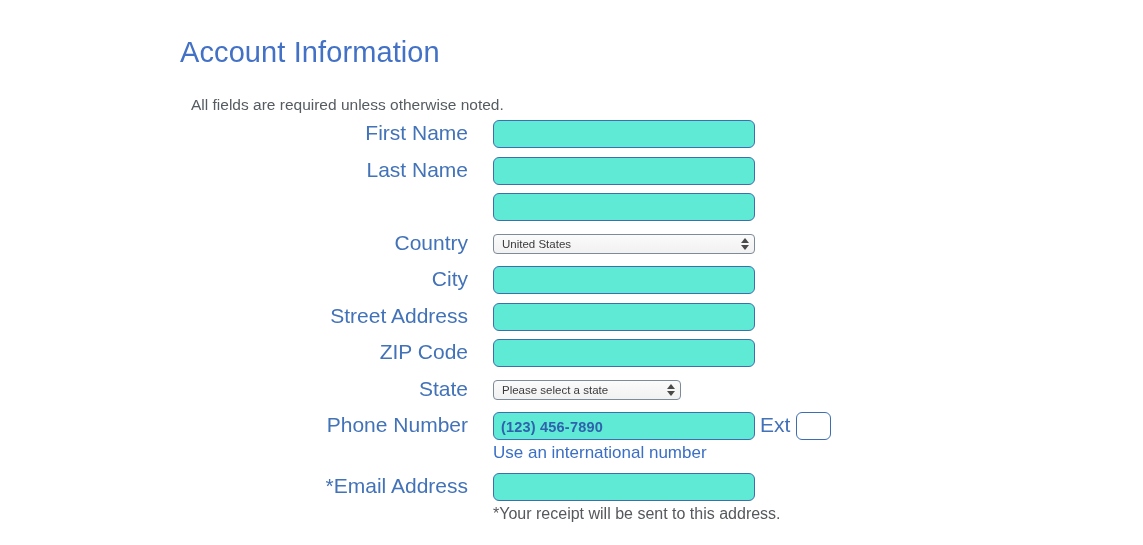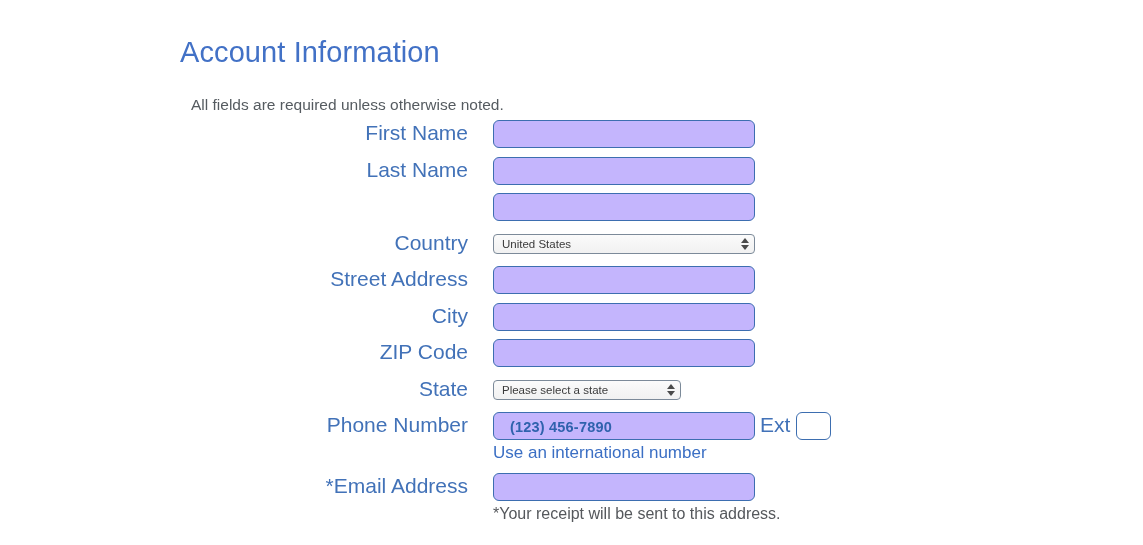--- a/index.html
+++ b/index.html
@@ -86,26 +86,26 @@
     top: 0;
   }
 
   
   input.text-box {
     box-sizing: border-box;
     width: 262px;
     height: 28px;
     border: 1.5px solid #3d6eb0;
     border-radius: 6px;
-    background: #c4b5fd;
+    background: #5eead4;
     outline: none;
     font-family: "Liberation Sans", sans-serif;
     font-size: 15px;
     color: #2f62ad;
-    padding: 0 16px;
+    padding: 0 7px;
     display: block;
   }
   input.text-box::placeholder {
     color: #2f62ad;
     opacity: 1;
     font-weight: 700;
     font-size: 14.5px;
     letter-spacing: 0.2px;
   }
   input.ext-box {
@@ -236,30 +236,30 @@
           <span class="stepper">
             <i class="up"></i>
               <i class="down"></i>
           </span>
         </div>
       </div>
     </div>
 
     <div class="row">
       <div class="labels-wrap">
+        <span class="label">City</span>
+      </div>
+      <div class="field-wrap">
+        <input class="text-box" type="text" value="" placeholder="" style="">
+      </div>
+    </div>
+
+    <div class="row">
+      <div class="labels-wrap">
         <span class="label">Street Address</span>
-      </div>
-      <div class="field-wrap">
-        <input class="text-box" type="text" value="" placeholder="" style="">
-      </div>
-    </div>
-
-    <div class="row">
-      <div class="labels-wrap">
-        <span class="label">City</span>
       </div>
       <div class="field-wrap">
         <input class="text-box" type="text" value="" placeholder="" style="">
       </div>
     </div>
 
     <div class="row">
       <div class="labels-wrap">
         <span class="label">ZIP Code</span>
       </div>

